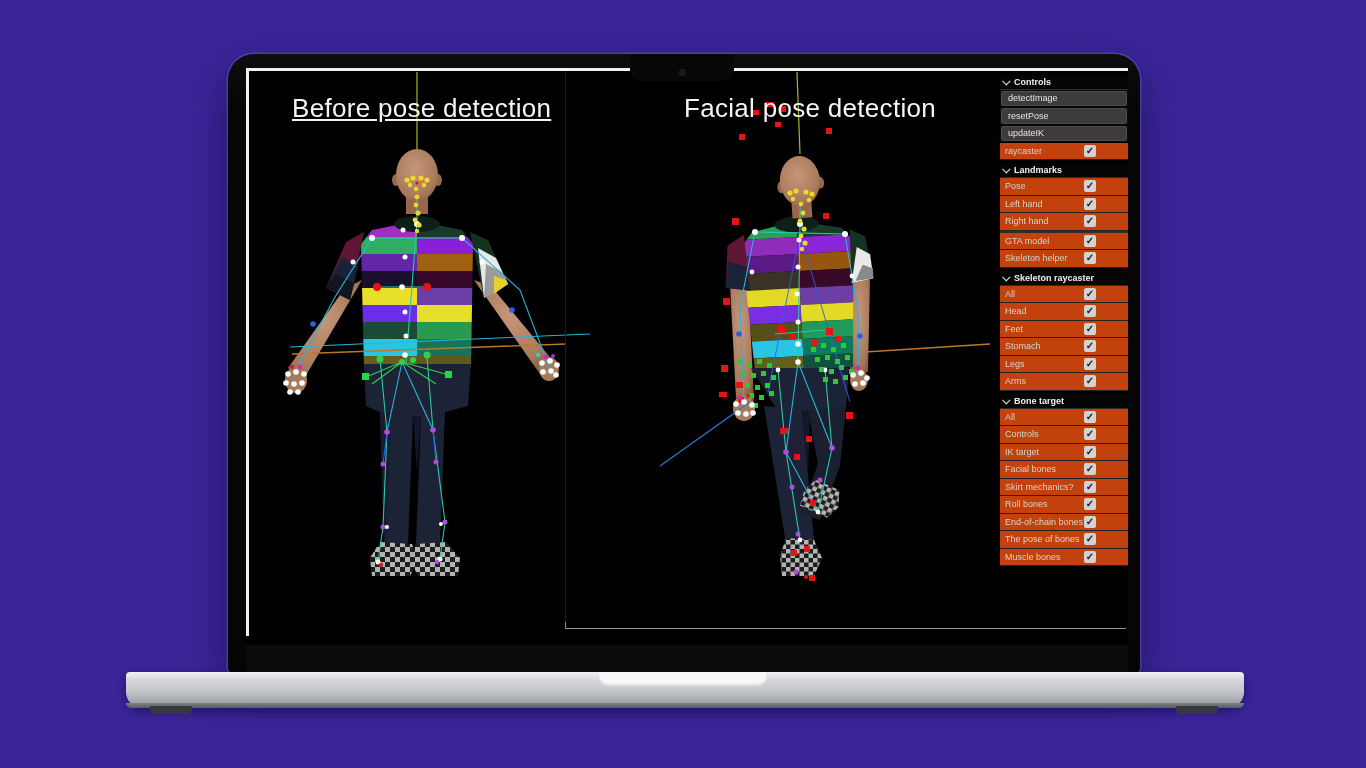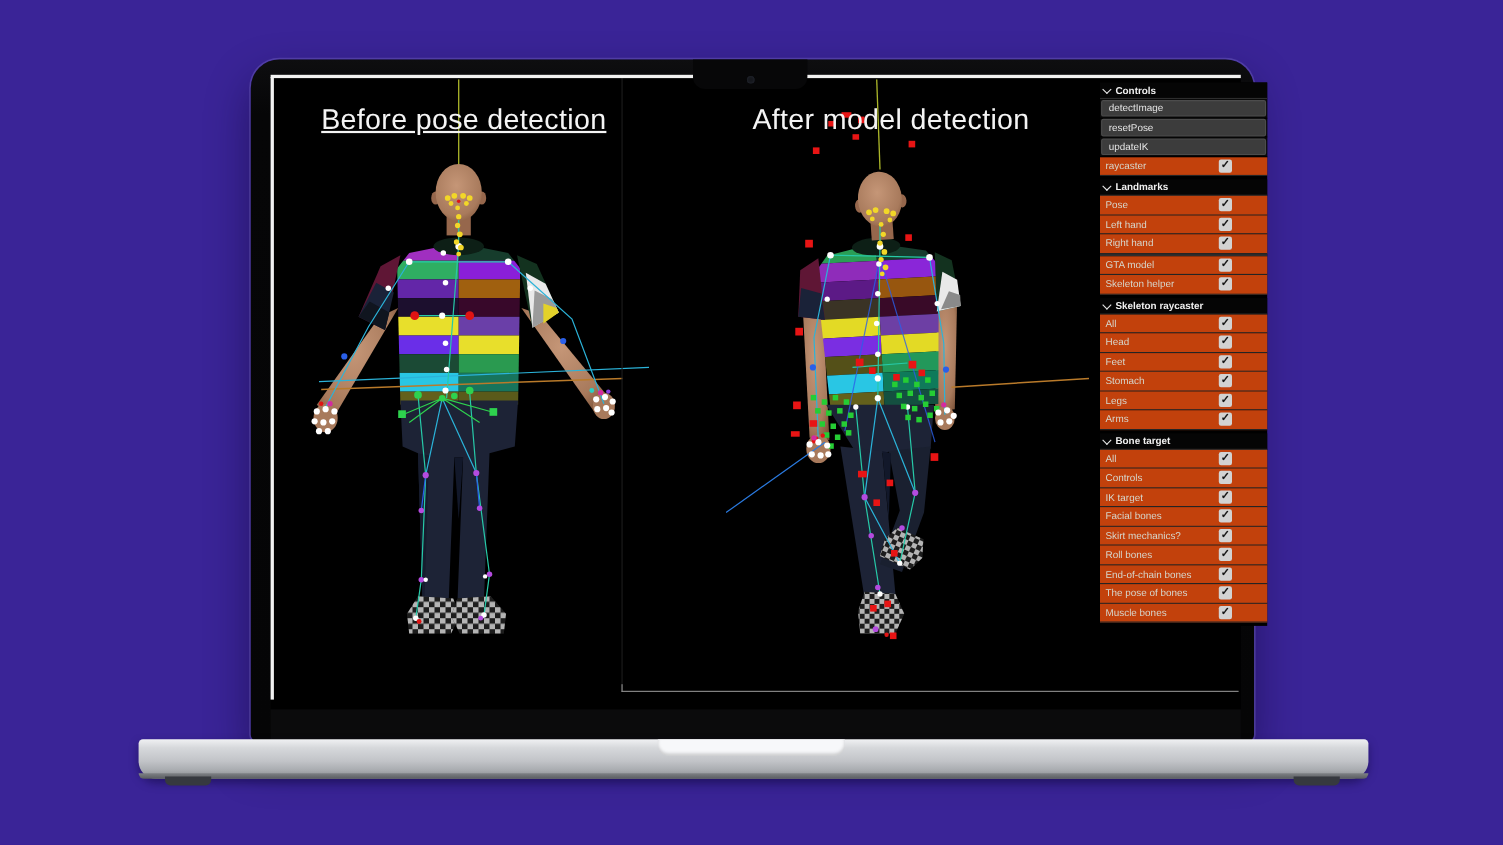--- a/index.html
+++ b/index.html
@@ -34,21 +34,21 @@
   .pane-border-tick{position:absolute;left:565px;top:622px;width:1px;height:7px;background:#8f8f8f;z-index:5;}
   
   .viewport-title{position:absolute;color:#f4f4f4;font-size:26px;font-weight:500;letter-spacing:.3px;z-index:6;}
   .title-before{left:292px;top:93px;text-decoration:underline;}
   .title-after{left:684px;top:93px;}
   
   .viewport{position:absolute;z-index:3;}
   .vp-before{left:250px;top:72px;width:340px;height:528px;}
   .vp-after{left:660px;top:72px;width:330px;height:528px;}
   
-  .gui-panel{position:absolute;left:1000px;top:75px;width:152px;background:#000;z-index:20;
+  .gui-panel{position:absolute;left:1000px;top:75px;width:128px;background:#000;z-index:20;
     font-size:9px;color:#d8d8d0;}
   .gui-section{margin-bottom:3px;}
   .gui-header{height:14px;background:#050505;border-bottom:1px solid #2d2d2d;display:flex;
     align-items:center;padding-left:4px;cursor:pointer;}
   .gui-title{font-weight:bold;color:#f0f0f0;margin-left:4px;}
   .chev{width:5px;height:5px;border-left:1.5px solid #e8e8e8;border-bottom:1.5px solid #e8e8e8;
     transform:rotate(-45deg) translateY(-1px);display:inline-block;}
   .gui-row{height:17.5px;background:#c2410c;border-bottom:1px solid #242424;display:flex;
     align-items:center;padding-left:5px;box-sizing:border-box;}
   .gui-label{flex:1;color:#d6d6cc;}
@@ -69,21 +69,21 @@
   <div class="screen-content"></div>
   <div class="chin"></div>
 
   <div class="pane-border-left"></div>
   <div class="pane-border-top"></div>
   <div class="pane-divider"></div>
   <div class="pane-border-bottom"></div>
   <div class="pane-border-tick"></div>
 
   <div class="viewport-title title-before">Before pose detection</div>
-  <div class="viewport-title title-after">After model detection</div>
+  <div class="viewport-title title-after">Facial pose detection</div>
 
   <div class="viewport vp-before">
   <svg width="340" height="528" viewBox="0 0 340 528">
     <defs>
       <radialGradient id="skinA" cx="45%" cy="38%" r="75%">
         <stop offset="0%" stop-color="#c59677"></stop>
             <stop offset="70%" stop-color="#a87a5c"></stop>
         <stop offset="100%" stop-color="#7c5238"></stop>
       </radialGradient>
       <pattern id="checkA" width="10" height="10" patternUnits="userSpaceOnUse">

